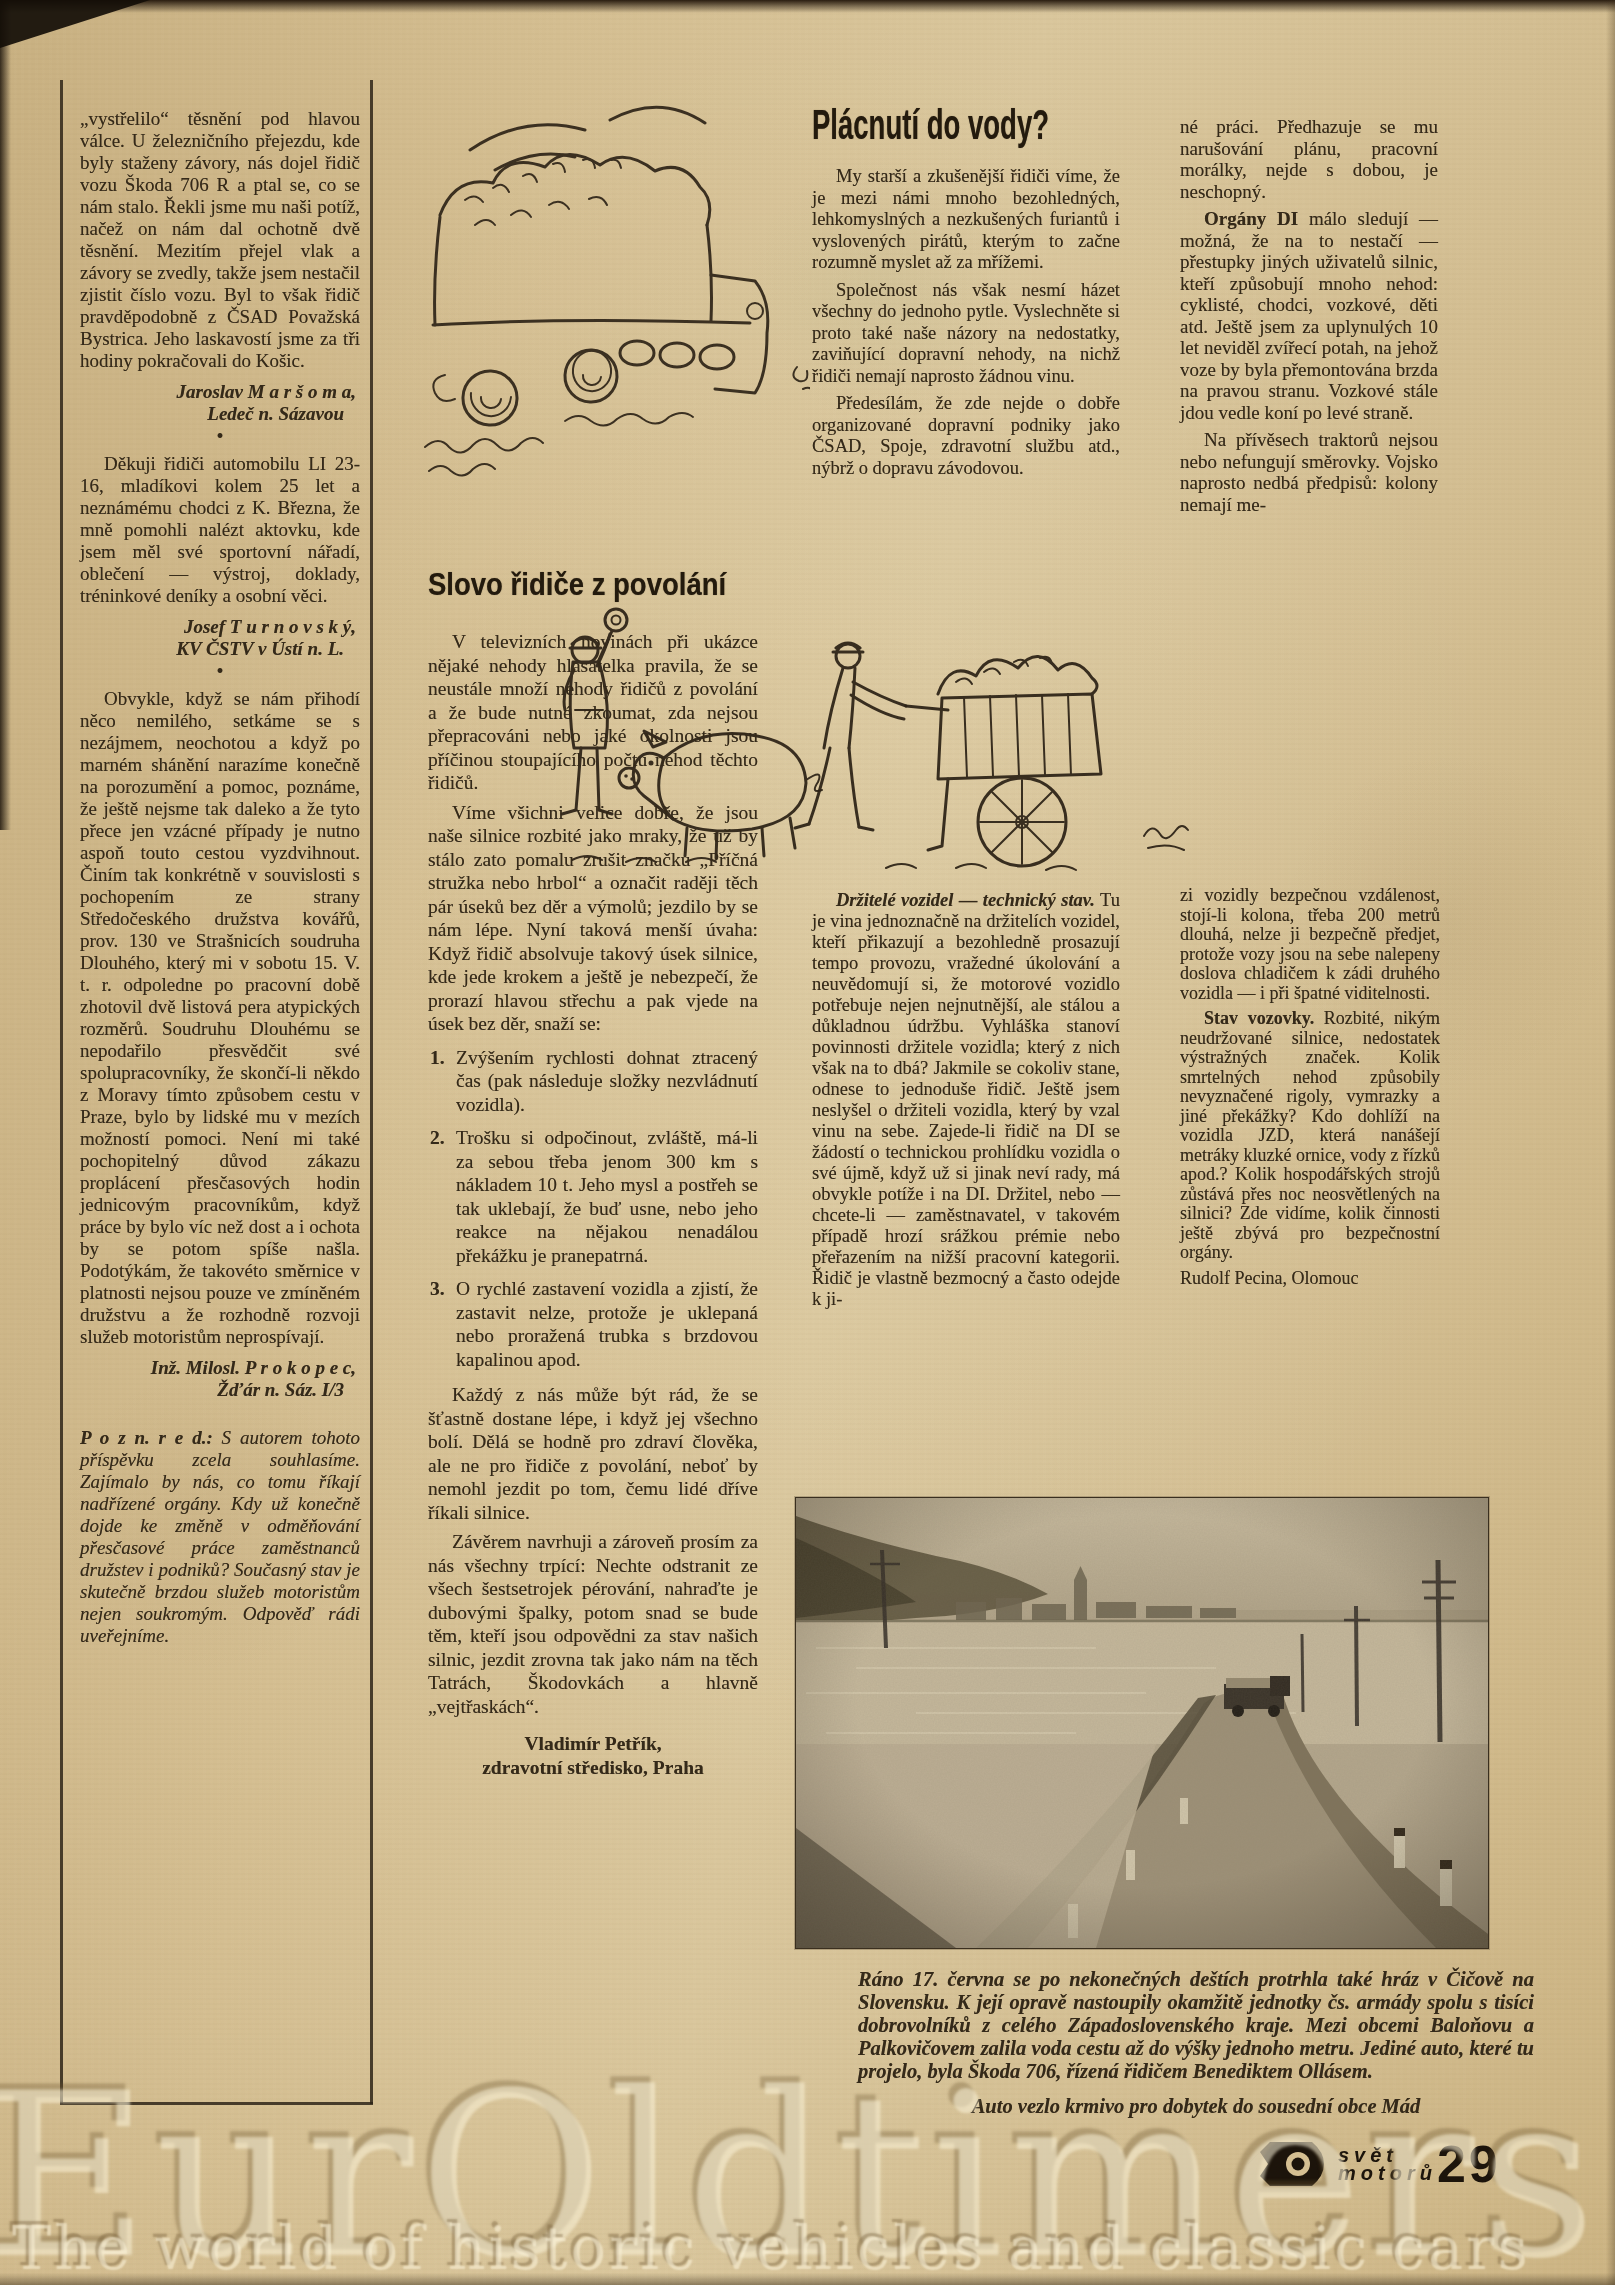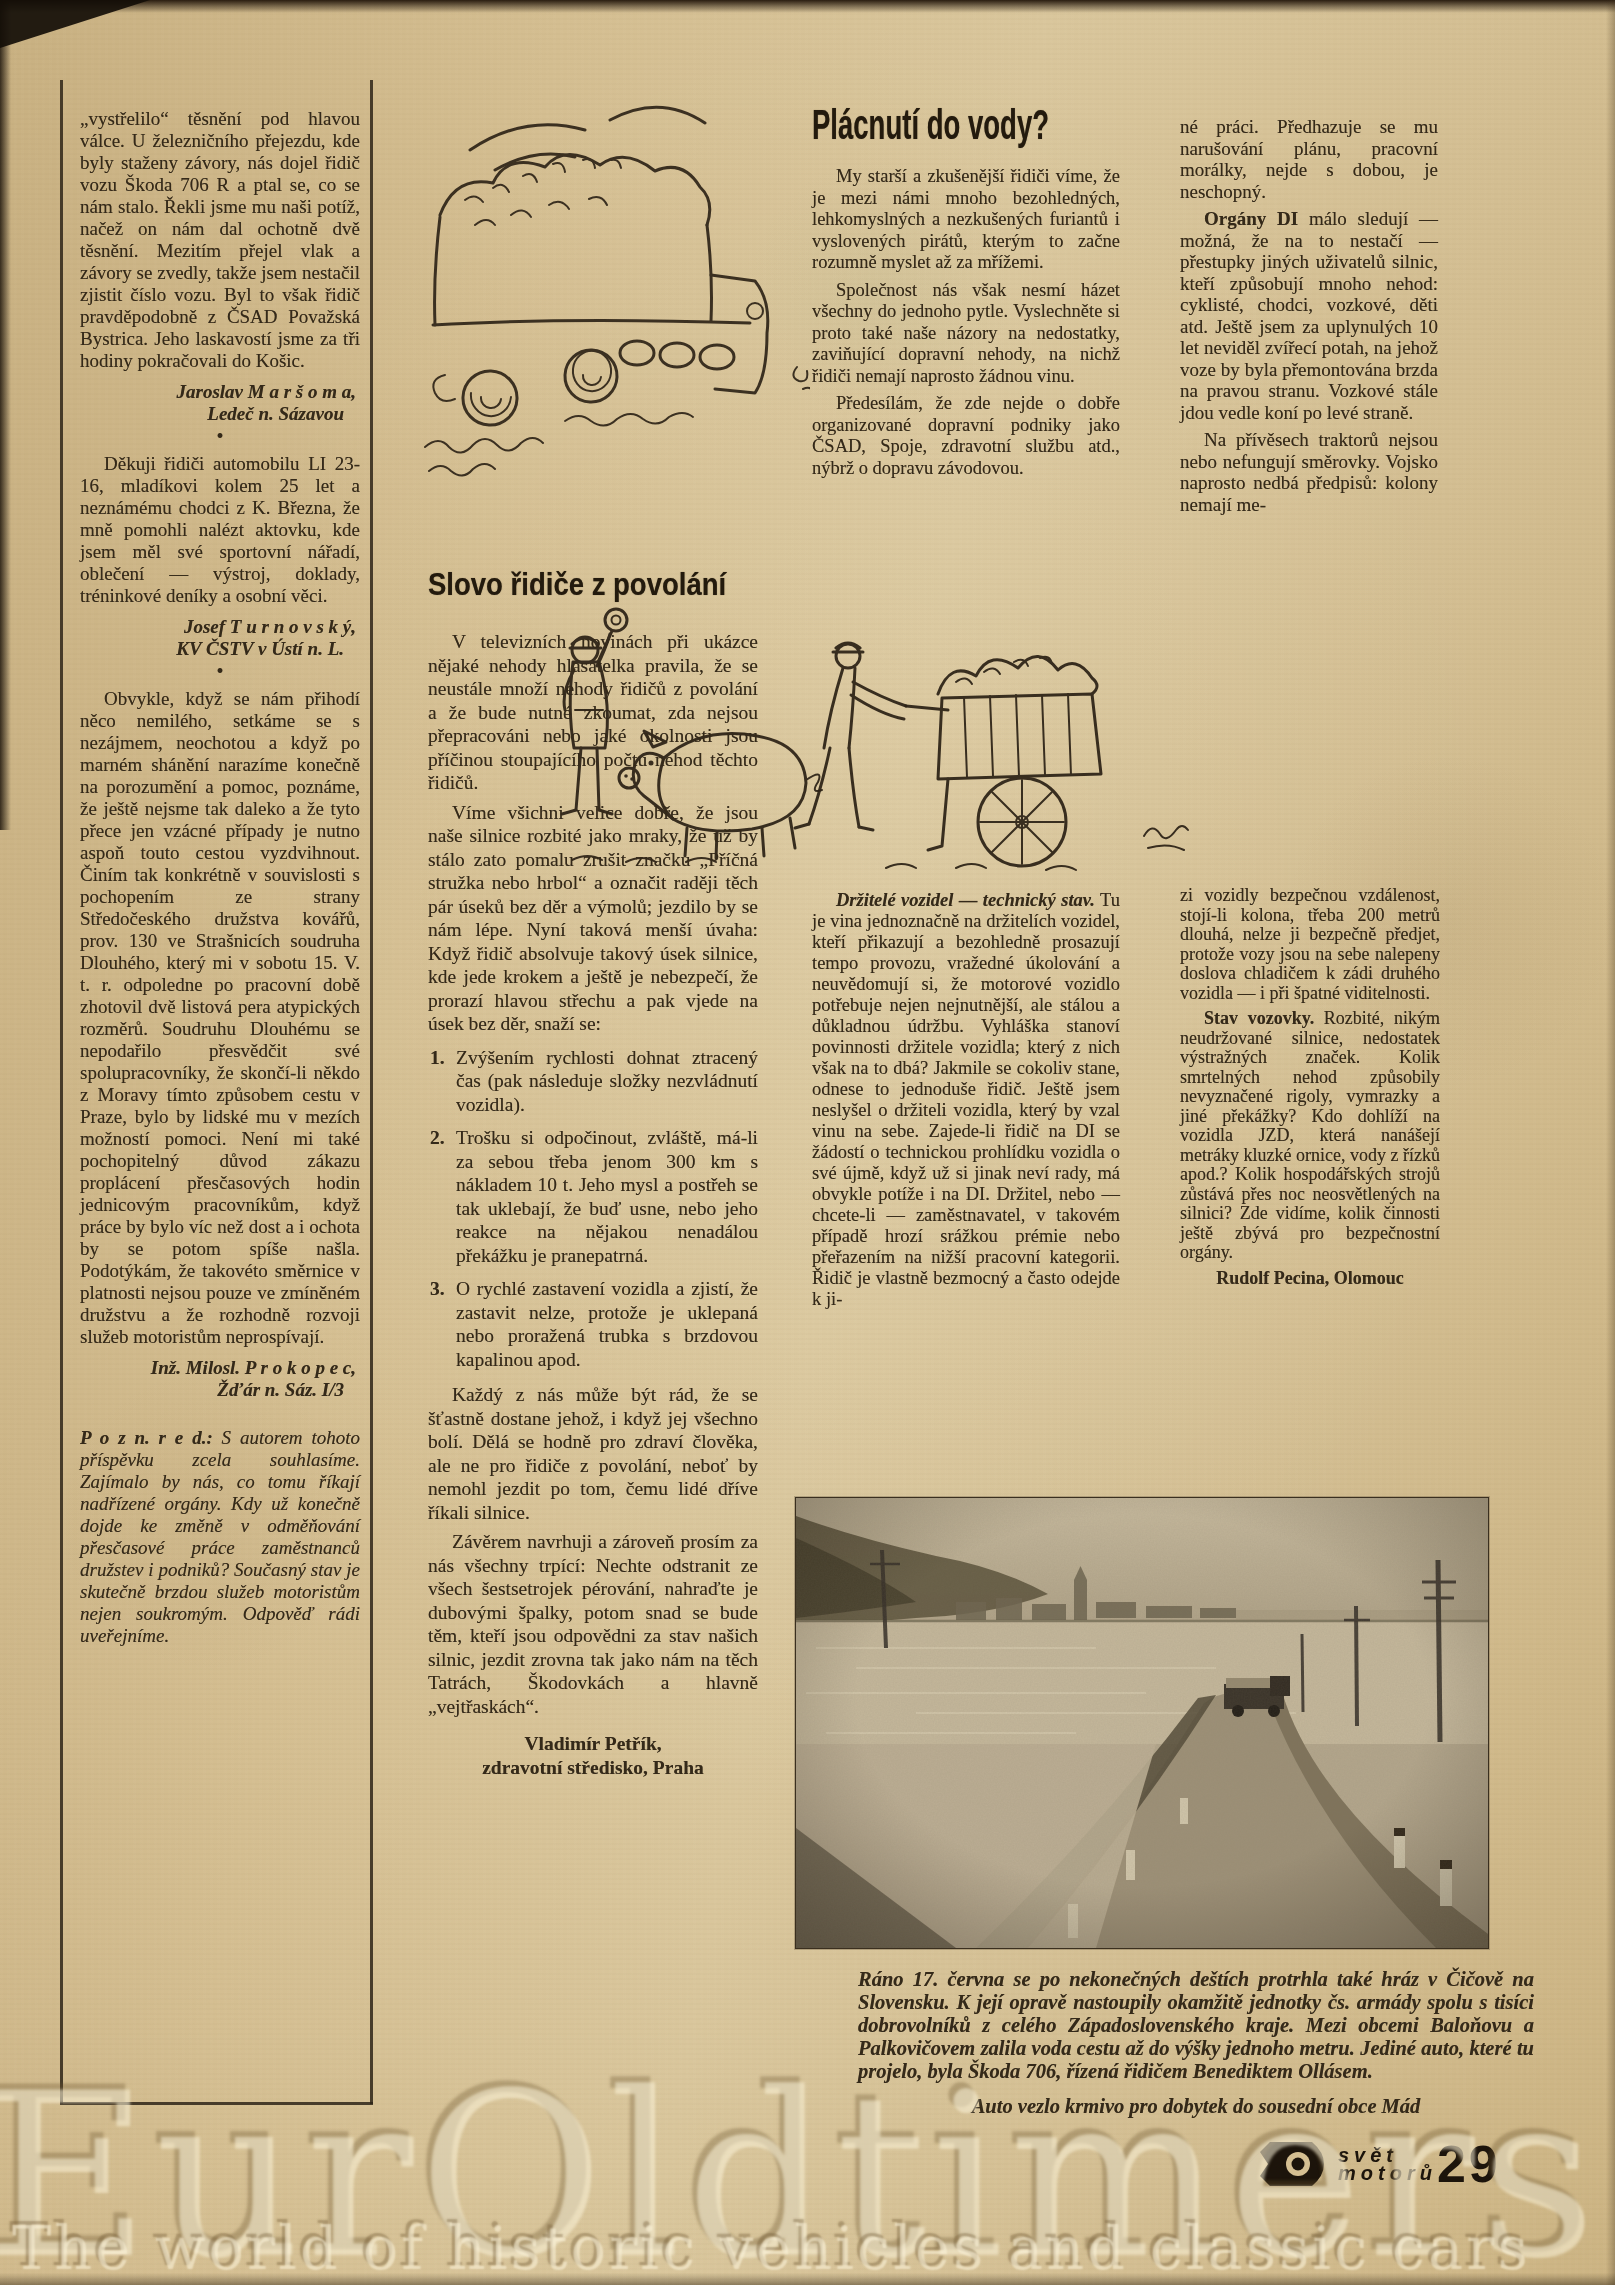--- a/index.html
+++ b/index.html
@@ -29,21 +29,21 @@
   .rule{position:absolute;background:#2e2517;opacity:.85;z-index:8;}
   .tcol{position:absolute;text-align:justify;z-index:10;text-shadow:0 0 0.5px rgba(52,41,25,0.45);}
   .tcol p{margin:0;}
   .tcol p + p{margin-top:6px;}
   .ind{text-indent:24px;}
   .sig{font-style:italic;font-weight:bold;text-align:right;margin-top:9px;padding-right:4px;text-indent:0;}
   .sig span{display:block;}
   .sig .place{padding-right:12px;}
   .sig-center{font-weight:bold;text-align:center;margin-top:14px;text-indent:0;}
   .sig-center span{display:block;}
-  .sig-right{font-weight:bold;text-align:center;margin-top:4px;text-indent:0;}
+  .sig-right{font-weight:normal;text-align:left;margin-top:4px;text-indent:0;}
   .dotsep{text-align:center;text-indent:0;font-size:20px;margin:13px 0 9px;}
   .headline{position:absolute;z-index:10;font-family:"Liberation Sans",sans-serif;font-weight:bold;
     color:#231a0d;white-space:nowrap;transform-origin:left top;text-shadow:0 0 1px rgba(35,26,13,0.55);}
   .lead-b{font-weight:bold;}
   .lead-bi{font-weight:bold;font-style:italic;}
   .num-item{position:relative;padding-left:28px;margin-top:10px;text-indent:0;}
   .num-item .num{position:absolute;left:2px;top:0;font-weight:bold;}
   .note{font-style:italic;}
   .illu{position:absolute;z-index:9;}
   .photo-frame{position:absolute;z-index:10;border:1px solid #3a2f1f;box-shadow:0 0 0 1px rgba(58,47,31,0.25);}
@@ -132,21 +132,21 @@
       <span>Zvýšením rychlosti dohnat ztracený čas (pak následuje složky nezvládnutí vozidla).</span>
     </div>
     <div class="num-item">
       <span class="num">2.</span>
       <span>Trošku si odpočinout, zvláště, má-li za sebou třeba jenom 300 km s nákladem 10 t. Jeho mysl a postřeh se tak uklebají, že buď usne, nebo jeho reakce na nějakou nenadálou překážku je pranepatrná.</span>
     </div>
     <div class="num-item">
       <span class="num">3.</span>
       <span>O rychlé zastavení vozidla a zjistí, že zastavit nelze, protože je uklepaná nebo proražená trubka s brzdovou kapalinou apod.</span>
     </div>
-    <p class="ind" style="margin-top:12px;">Každý z nás může být rád, že se šťastně dostane jehož, i když jej všechno bolí. Dělá se hodně pro zdraví člověka, ale ne pro řidiče z povolání, neboť by nemohl jezdit po tom, čemu lidé dříve říkali silnice.</p>
+    <p class="ind" style="margin-top:12px;">Každý z nás může být rád, že se šťastně dostane lépe, i když jej všechno bolí. Dělá se hodně pro zdraví člověka, ale ne pro řidiče z povolání, neboť by nemohl jezdit po tom, čemu lidé dříve říkali silnice.</p>
     <p class="ind">Závěrem navrhuji a zároveň prosím za nás všechny trpící: Nechte odstranit ze všech šestsetrojek pérování, nahraďte je dubovými špalky, potom snad se bude těm, kteří jsou odpovědni za stav našich silnic, jezdit zrovna tak jako nám na těch Tatrách, Škodovkách a hlavně „vejtřaskách“.</p>
     <div class="sig-center">
       <span>Vladimír Petřík,</span>
       <span>zdravotní středisko, Praha</span>
     </div>
   </div>
 
   <div class="headline" style="left:812px;top:100px;font-size:43px;transform:scaleX(0.64);">Plácnutí do vody?</div>
   <div class="tcol" style="left:812px;top:166px;width:308px;font-size:18.5px;line-height:21.5px;">
     <p class="ind">My starší a zkušenější řidiči víme, že je mezi námi mnoho bezohledných, lehkomyslných a nezkušených furiantů i vyslovených pirátů, kterým to začne rozumně myslet až za mřížemi.</p>

